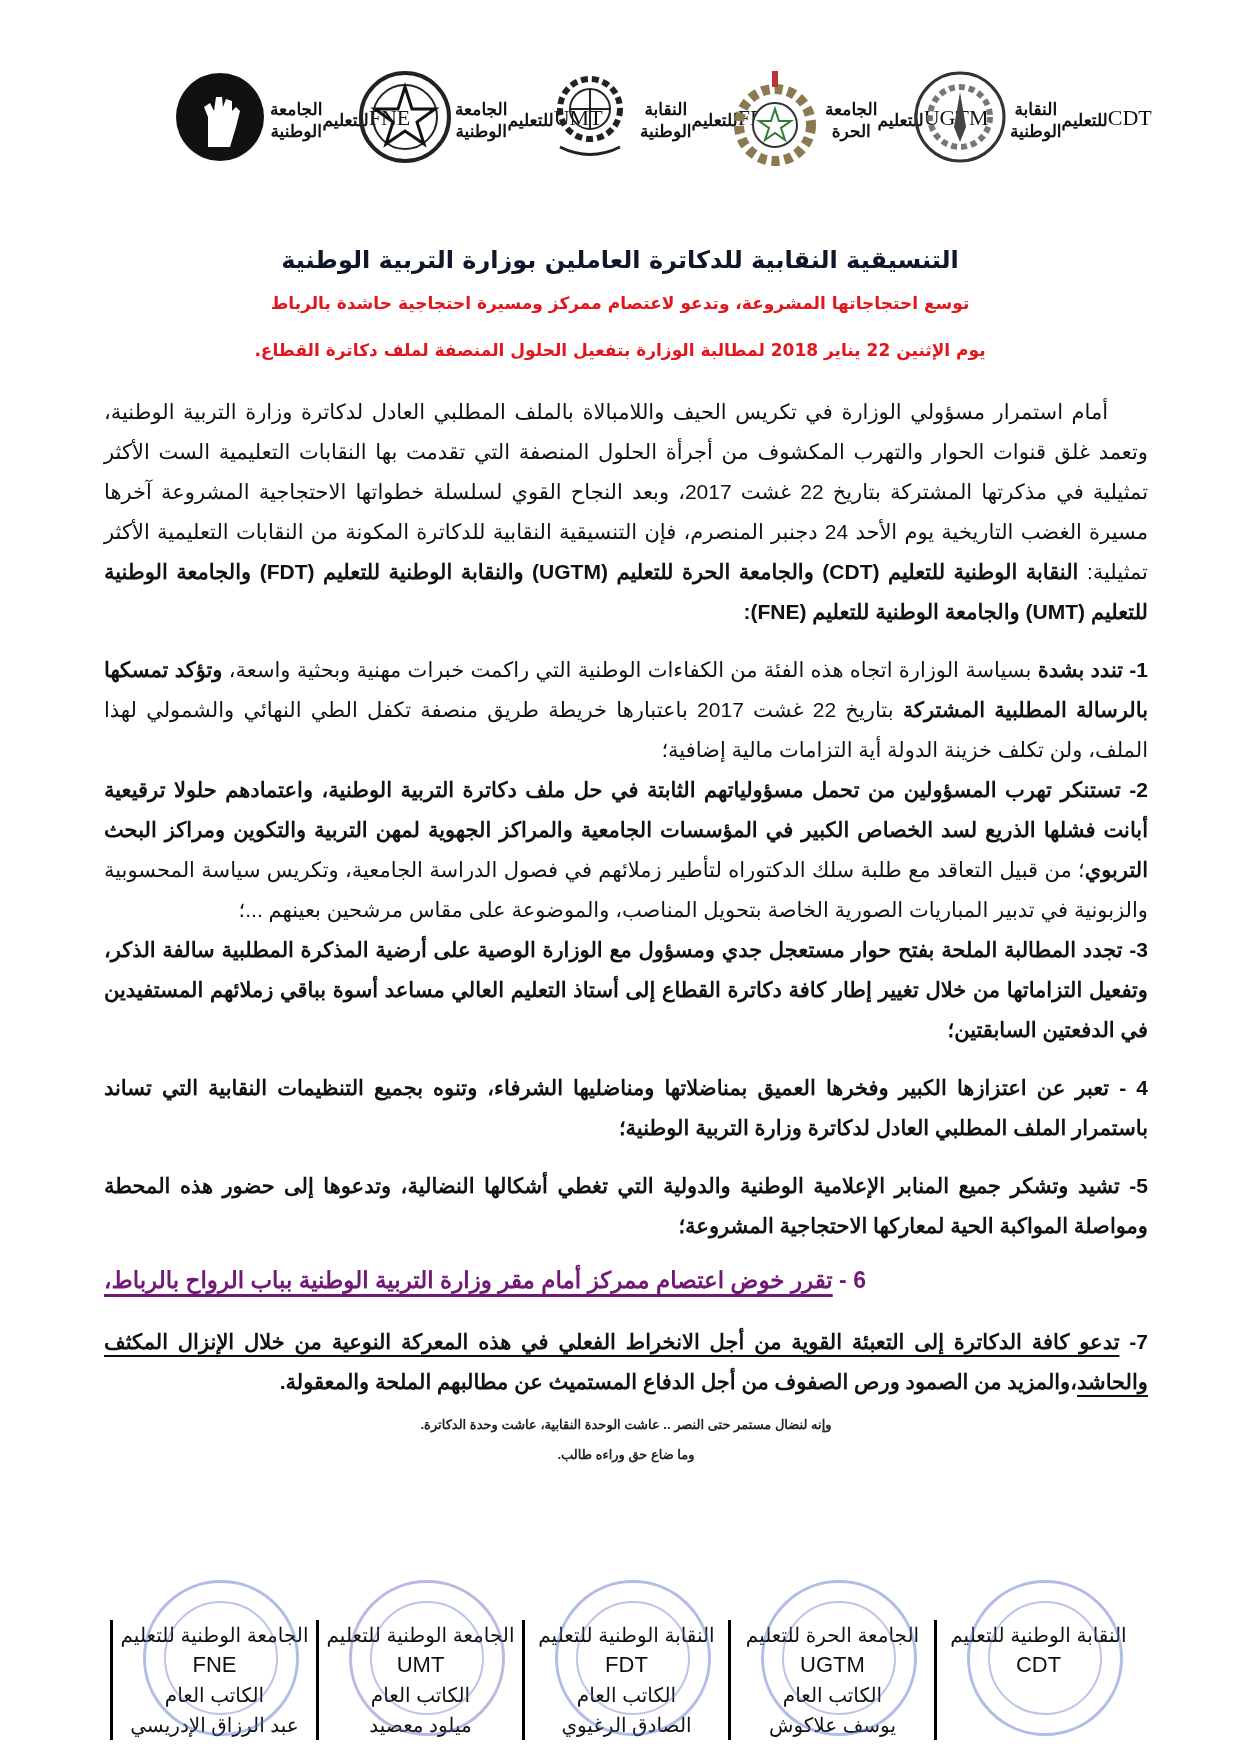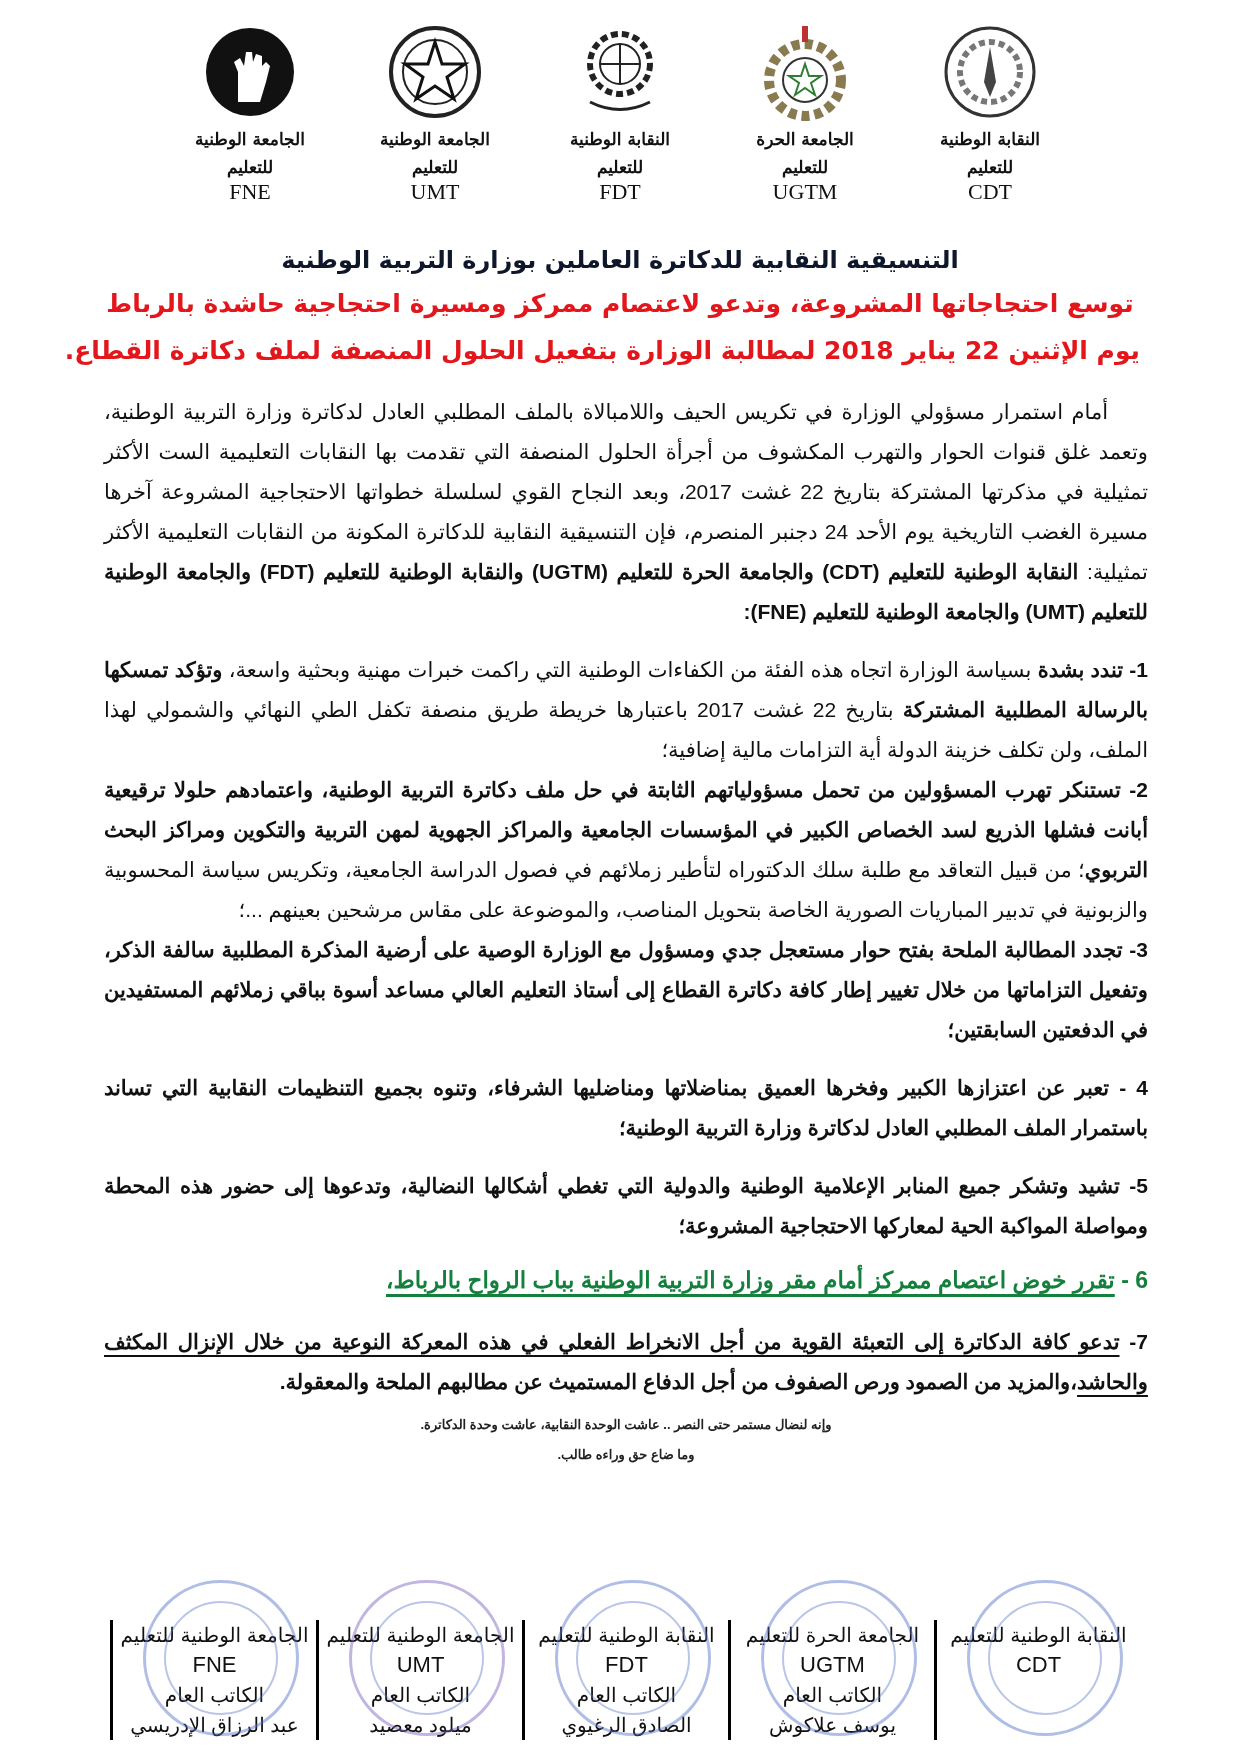--- a/index.html
+++ b/index.html
@@ -4,36 +4,36 @@
 <style>
   html, body { margin: 0; padding: 0; background: #ffffff; }
   body {
     width: 1240px; height: 1754px; position: relative; overflow: hidden;
     font-family: "DejaVu Sans", sans-serif; color: #111;
   }
   .logos {
     position: absolute; top: 22px; left: 170px; width: 900px; height: 190px;
     display: flex; flex-direction: row-reverse; justify-content: space-between;
   }
-  .logo { width: 160px; display: flex; flex-direction: column; align-items: center; }
+  .logo { width: 160px; display: flex; flex-direction: row; align-items: center; }
   .emblem { width: 100px; height: 100px; border-radius: 50%; display: flex; align-items: center; justify-content: center; }
   .emblem svg { width: 100px; height: 100px; }
   .logo-name { direction: rtl; font-family: "DejaVu Serif", serif; font-size: 17px; line-height: 22px; text-align: center; margin-top: 6px; font-weight: bold; }
   .logo-abbr { font-family: "Liberation Serif", serif; font-size: 22px; line-height: 24px; margin-top: 2px; }
 
   .titles { position: absolute; top: 240px; left: 100px; width: 1040px; direction: rtl; text-align: center; }
   .title-main { font-family: "DejaVu Sans", sans-serif; font-weight: bold; font-size: 24px; line-height: 40px; color: #0f172a; }
-  .title-red { font-family: "DejaVu Sans", sans-serif; font-weight: bold; font-size: 25px; line-height: 47px; color: #e2161b; white-space: nowrap; }
+  .title-red { font-family: "DejaVu Sans", sans-serif; font-weight: bold; font-size: 17px; line-height: 47px; color: #e2161b; white-space: nowrap; }
 
   .body { position: absolute; top: 392px; left: 104px; width: 1044px; direction: rtl; text-align: justify; font-family: "Liberation Sans", sans-serif; font-size: 21px; line-height: 40px; }
   .body p { margin: 0; }
   .para-intro { text-indent: 40px; }
   .b { font-weight: bold; }
   .gap { height: 18px; }
-  .red-block { text-align: right; color: #15803d; font-weight: bold; font-size: 23px; line-height: 48px; margin-top: 10px; }
+  .red-block { text-align: left; color: #701a75; font-weight: bold; font-size: 23px; line-height: 48px; margin-top: 10px; }
   .red-block span { text-decoration: underline; text-decoration-thickness: 3px; text-underline-offset: 6px; }
   .u { text-decoration: underline; text-decoration-thickness: 2px; text-underline-offset: 6px; }
   .closing { text-align: center; font-weight: bold; font-size: 13px; line-height: 30px; color: #222; margin-top: 8px; }
 
   .signatures { position: absolute; top: 1620px; left: 110px; width: 1030px; height: 120px; direction: rtl; display: flex; }
   .sig { flex: 1; text-align: center; font-family: Liberation Sans, sans-serif; font-size: 20px; line-height: 30px; border-right: 3px solid #000; position: relative; }
   .sig:first-child { border-right: none; }
   .sig:last-child { border-left: 3px solid #000; }
   .sig .abbr { font-size: 22px; }
   .stamp { position: absolute; width: 150px; height: 150px; border-radius: 50%; border: 3px solid rgba(80,110,200,0.45); top: -40px; left: 30px; pointer-events: none; }

